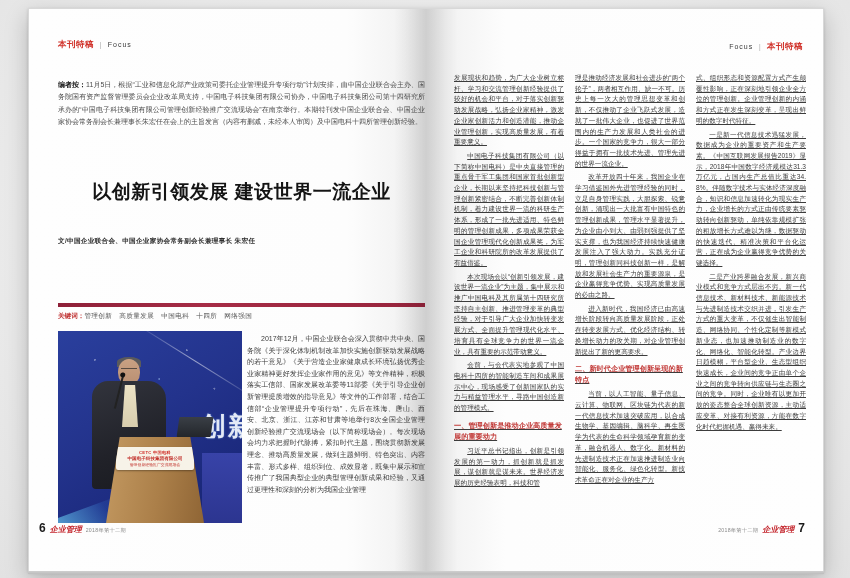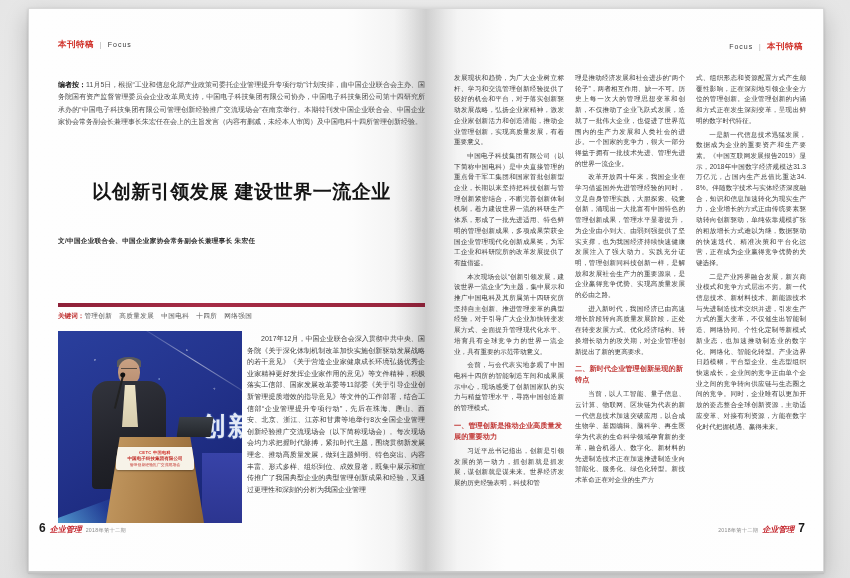--- a/index.html
+++ b/index.html
@@ -74,21 +74,21 @@
   .ph-line2{font-size:3.9px;color:#c3342e;margin-top:1px;}
   .ph-floor{position:absolute;right:0;bottom:0;width:40px;height:70px;background:linear-gradient(#3843a8,#2c3590);}
 
   
   .col{overflow:hidden;text-align:justify;word-break:break-all;color:#3c3c3c;}
   .col p{margin:0 0 3px;font-size:6.6px;line-height:10.7px;}
   .col p.indent{text-indent:2em;}
   .col-lp{position:absolute;left:218px;top:324px;width:178px;height:214px;}
   .col-lp p{font-size:7px;line-height:11.6px;}
   .cols-r{position:absolute;left:28px;top:64px;width:352px;height:452px;display:flex;gap:11px;}
-  .cols-r .col{flex:1;height:452px;}
+  .cols-r .col{flex:1;height:452px;text-decoration:underline;}
   h3.sec{color:#c23a38;font-size:7.2px;line-height:11px;font-weight:700;margin:6px 0 4px;text-align:left;}
 
   
   .foot{position:absolute;top:512px;display:flex;align-items:baseline;gap:4px;}
   .foot-l{left:10px;}
   .foot-r{right:18px;}
   .pageno{font-size:12px;font-weight:900;color:#1a1a1a;}
   .brand{font-family:"Liberation Serif","DejaVu Serif",serif;font-style:italic;font-weight:700;color:#c4272e;font-size:8px;}
   .issue{font-size:5.2px;color:#8a8a8a;letter-spacing:.3px;}
 </style>

